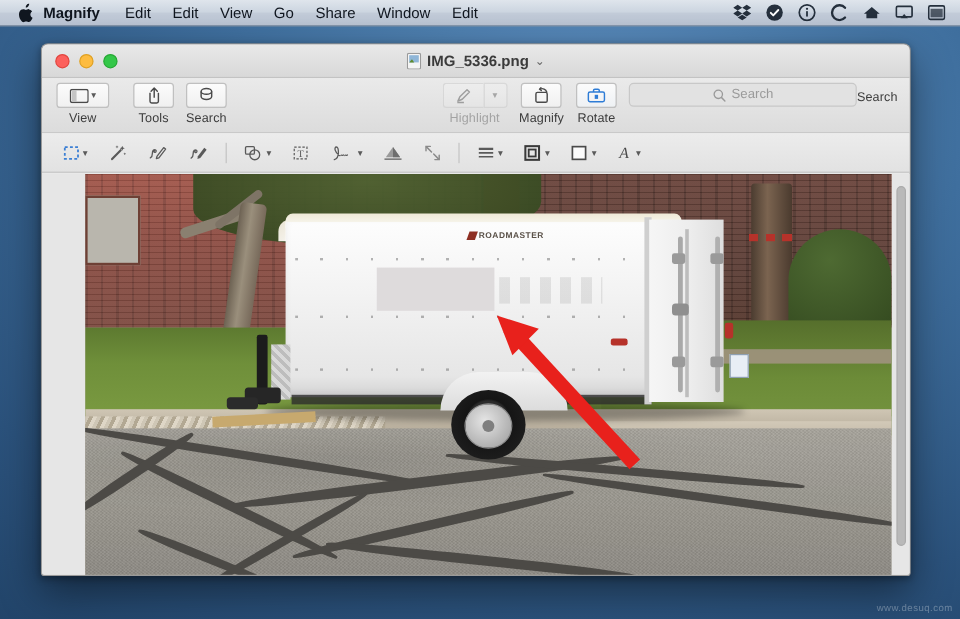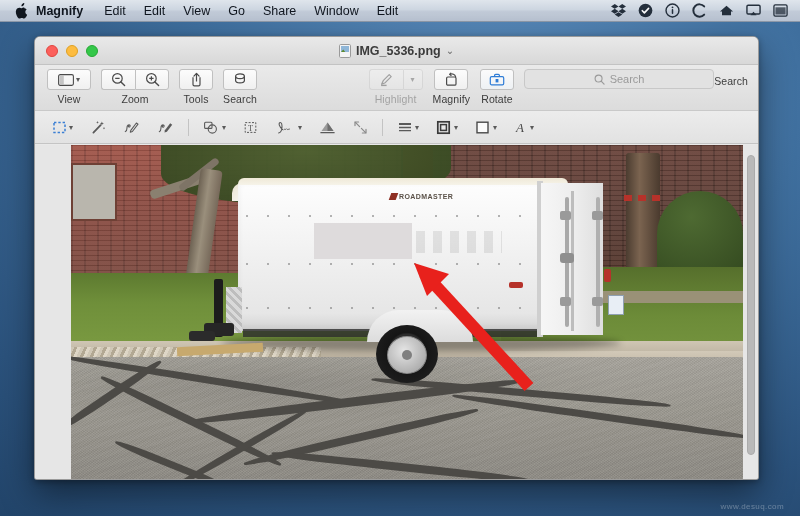--- a/index.html
+++ b/index.html
@@ -271,21 +271,21 @@
   #vscroll{
     position:absolute; right:5px; top:10px; width:8px; height:316px;
   }
   #vthumb{
     position:absolute; left:0; top:0; width:8px; height:300px;
     background:#b9b9b9; border-radius:4px; border:1px solid #ababab;
   }
 
   
   #watermark{
-    position:absolute; right:16px; bottom:5px;
+    position:absolute; right:6px; bottom:5px;
     font-size:8px; color:rgba(255,255,255,.30); letter-spacing:.4px;
     font-family:"Liberation Sans", sans-serif;
   }
   svg{display:block;}
 </style>
 </head>
 <body>
 
 <div id="menubar">
   <div class="mb-apple">
@@ -377,40 +377,20 @@
               <rect x="1.6" y="1.6" width="4.2" height="8.8" fill="#9d9d9d" opacity=".55"></rect>
             </svg>
           <span class="chev">▾</span>
         </div>
       </div>
       <div class="tlabel">View</div>
     </div>
 
     <div class="tgap"></div>
 
-    <div class="tgroup">
-      <div class="tbtn-row">
-        <div class="tbtn joinL">
-          <svg width="15" height="15" viewBox="0 0 15 15">
-              <circle cx="6.4" cy="6.4" r="4.8" fill="none" stroke="#4a4a4a" stroke-width="1.2"></circle>
-              <line x1="9.9" y1="9.9" x2="13.6" y2="13.6" stroke="#4a4a4a" stroke-width="1.4" stroke-linecap="round"></line>
-              <line x1="4.2" y1="6.4" x2="8.6" y2="6.4" stroke="#4a4a4a" stroke-width="1.2"></line>
-            </svg>
-        </div>
-        <div class="tbtn joinR">
-          <svg width="15" height="15" viewBox="0 0 15 15">
-              <circle cx="6.4" cy="6.4" r="4.8" fill="none" stroke="#4a4a4a" stroke-width="1.2"></circle>
-              <line x1="9.9" y1="9.9" x2="13.6" y2="13.6" stroke="#4a4a4a" stroke-width="1.4" stroke-linecap="round"></line>
-              <line x1="4.2" y1="6.4" x2="8.6" y2="6.4" stroke="#4a4a4a" stroke-width="1.2"></line>
-              <line x1="6.4" y1="4.2" x2="6.4" y2="8.6" stroke="#4a4a4a" stroke-width="1.2"></line>
-            </svg>
-        </div>
-      </div>
-      <div class="tlabel">Zoom</div>
-    </div>
 
     <div class="tgap"></div>
 
     <div class="tgroup">
       <div class="tbtn-row">
         <div class="tbtn">
           <svg width="13" height="15" viewBox="0 0 13 15">
               <path d="M3 5.2V12.4c0 .8.6 1.4 1.4 1.4h4.2c.8 0 1.4-.6 1.4-1.4V5.2" fill="none" stroke="#4a4a4a" stroke-width="1.2"></path>
               <line x1="6.5" y1="1.4" x2="6.5" y2="9.4" stroke="#4a4a4a" stroke-width="1.2"></line>
               <path d="M3.9 4.1L6.5 1.4l2.6 2.7" fill="none" stroke="#4a4a4a" stroke-width="1.2" stroke-linecap="round" stroke-linejoin="round"></path>

